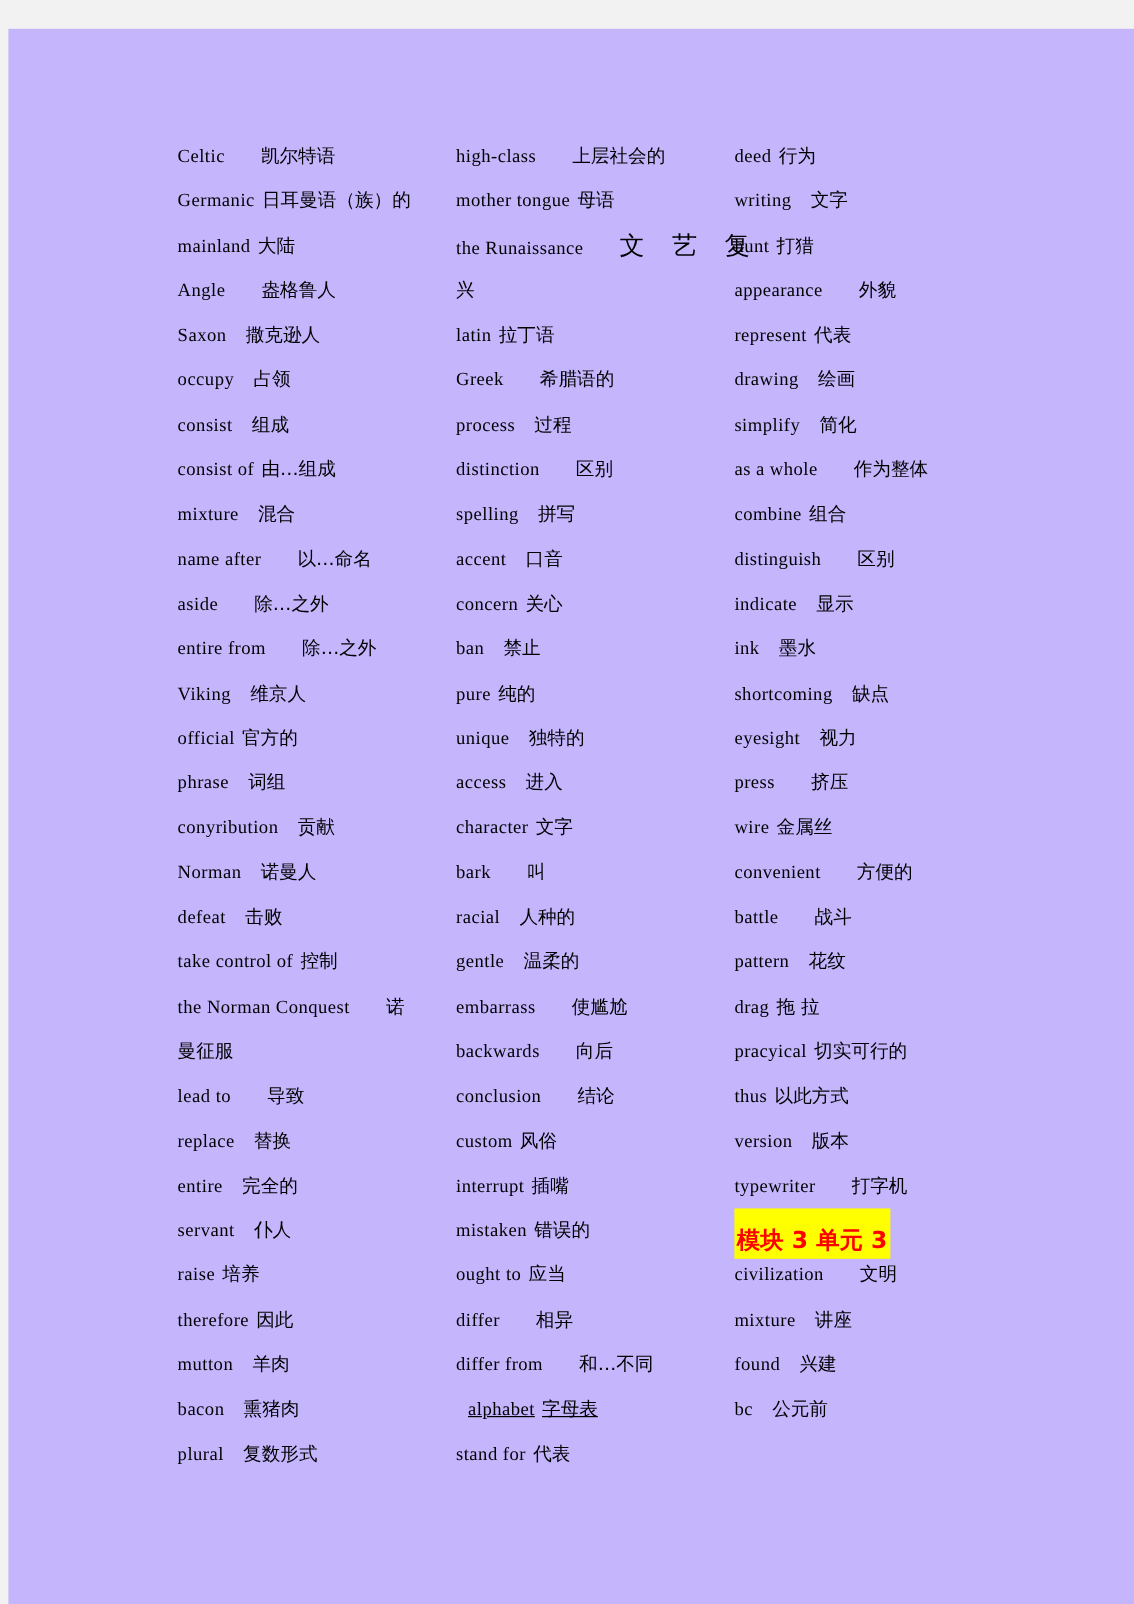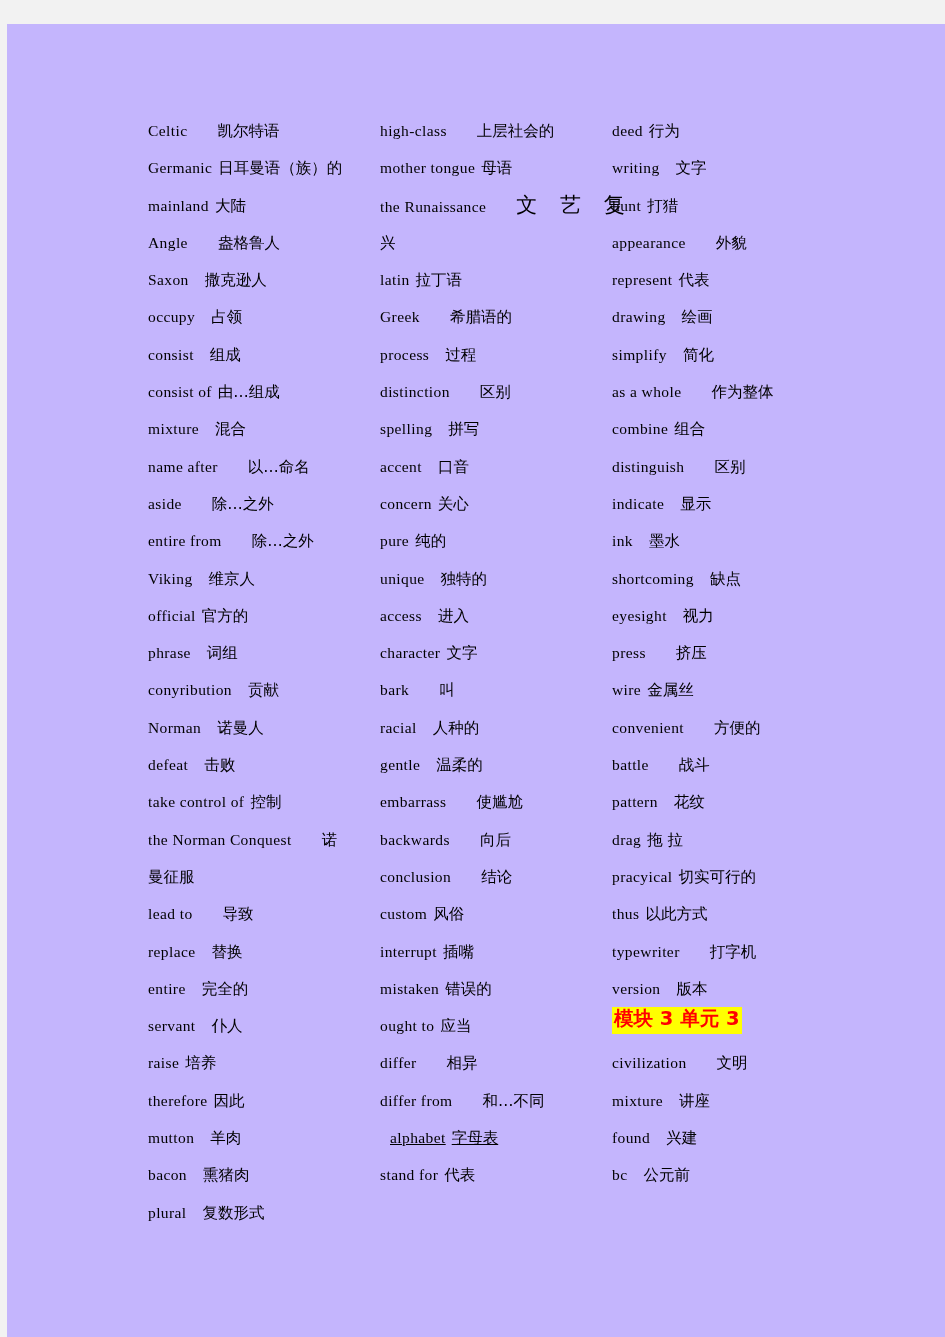--- a/index.html
+++ b/index.html
@@ -65,21 +65,21 @@
     line-height: 34px;
     font-size: 0;
   }
   .section-head .hl {
     display: inline-block;
     background: #ffff00;
     color: #ff0000;
     font-weight: bold;
     font-size: 19.5px;
     font-family: "DejaVu Sans", "Liberation Sans", sans-serif;
-    padding: 0 2px 2px 2px;
+    padding: 15px 2px 2px 2px;
     line-height: 1.25;
   }
 </style>
 </head>
 <body>
 
 <div id="page">
   <div id="columns">
       <div class="column">
         <div class="entry"><span class="term">Celtic</span><span class="gap-lg"></span><span class="cn">凯尔特语</span></div>
@@ -118,20 +118,21 @@
         <div class="entry"><span class="term">mother tongue</span><span class="gap-sm"></span><span class="cn">母语</span></div>
         <div class="entry"><span class="term">the Runaissance</span><span class="gap-lg"></span><span class="cn-spread">文 艺 复</span></div>
         <div class="entry"><span class="cn">兴</span></div>
         <div class="entry"><span class="term">latin</span><span class="gap-sm"></span><span class="cn">拉丁语</span></div>
         <div class="entry"><span class="term">Greek</span><span class="gap-lg"></span><span class="cn">希腊语的</span></div>
         <div class="entry"><span class="term">process</span><span class="gap-md"></span><span class="cn">过程</span></div>
         <div class="entry"><span class="term">distinction</span><span class="gap-lg"></span><span class="cn">区别</span></div>
         <div class="entry"><span class="term">spelling</span><span class="gap-md"></span><span class="cn">拼写</span></div>
         <div class="entry"><span class="term">accent</span><span class="gap-md"></span><span class="cn">口音</span></div>
         <div class="entry"><span class="term">concern</span><span class="gap-sm"></span><span class="cn">关心</span></div>
+        <div class="entry"><span class="term">ban</span><span class="gap-md"></span><span class="cn">禁止</span></div>
         <div class="entry"><span class="term">pure</span><span class="gap-sm"></span><span class="cn">纯的</span></div>
         <div class="entry"><span class="term">unique</span><span class="gap-md"></span><span class="cn">独特的</span></div>
         <div class="entry"><span class="term">access</span><span class="gap-md"></span><span class="cn">进入</span></div>
         <div class="entry"><span class="term">character</span><span class="gap-sm"></span><span class="cn">文字</span></div>
         <div class="entry"><span class="term">bark</span><span class="gap-lg"></span><span class="cn">叫</span></div>
         <div class="entry"><span class="term">racial</span><span class="gap-md"></span><span class="cn">人种的</span></div>
         <div class="entry"><span class="term">gentle</span><span class="gap-md"></span><span class="cn">温柔的</span></div>
         <div class="entry"><span class="term">embarrass</span><span class="gap-lg"></span><span class="cn">使尴尬</span></div>
         <div class="entry"><span class="term">backwards</span><span class="gap-lg"></span><span class="cn">向后</span></div>
         <div class="entry"><span class="term">conclusion</span><span class="gap-lg"></span><span class="cn">结论</span></div>
@@ -160,22 +161,22 @@
         <div class="entry"><span class="term">shortcoming</span><span class="gap-md"></span><span class="cn">缺点</span></div>
         <div class="entry"><span class="term">eyesight</span><span class="gap-md"></span><span class="cn">视力</span></div>
         <div class="entry"><span class="term">press</span><span class="gap-lg"></span><span class="cn">挤压</span></div>
         <div class="entry"><span class="term">wire</span><span class="gap-sm"></span><span class="cn">金属丝</span></div>
         <div class="entry"><span class="term">convenient</span><span class="gap-lg"></span><span class="cn">方便的</span></div>
         <div class="entry"><span class="term">battle</span><span class="gap-lg"></span><span class="cn">战斗</span></div>
         <div class="entry"><span class="term">pattern</span><span class="gap-md"></span><span class="cn">花纹</span></div>
         <div class="entry"><span class="term">drag</span><span class="gap-sm"></span><span class="cn">拖 拉</span></div>
         <div class="entry"><span class="term">pracyical</span><span class="gap-sm"></span><span class="cn">切实可行的</span></div>
         <div class="entry"><span class="term">thus</span><span class="gap-sm"></span><span class="cn">以此方式</span></div>
+        <div class="entry"><span class="term">version</span><span class="gap-md"></span><span class="cn">版本</span></div>
         <div class="entry"><span class="term">typewriter</span><span class="gap-lg"></span><span class="cn">打字机</span></div>
-        <div class="entry"><span class="term">version</span><span class="gap-md"></span><span class="cn">版本</span></div>
         <div class="section-head"><span class="hl">模块 3 单元 3</span></div>
         <div class="entry"><span class="term">civilization</span><span class="gap-lg"></span><span class="cn">文明</span></div>
         <div class="entry"><span class="term">mixture</span><span class="gap-md"></span><span class="cn">讲座</span></div>
         <div class="entry"><span class="term">found</span><span class="gap-md"></span><span class="cn">兴建</span></div>
         <div class="entry"><span class="term">bc</span><span class="gap-md"></span><span class="cn">公元前</span></div>
       </div>
     </div>
 </div>
 
 </body></html>

